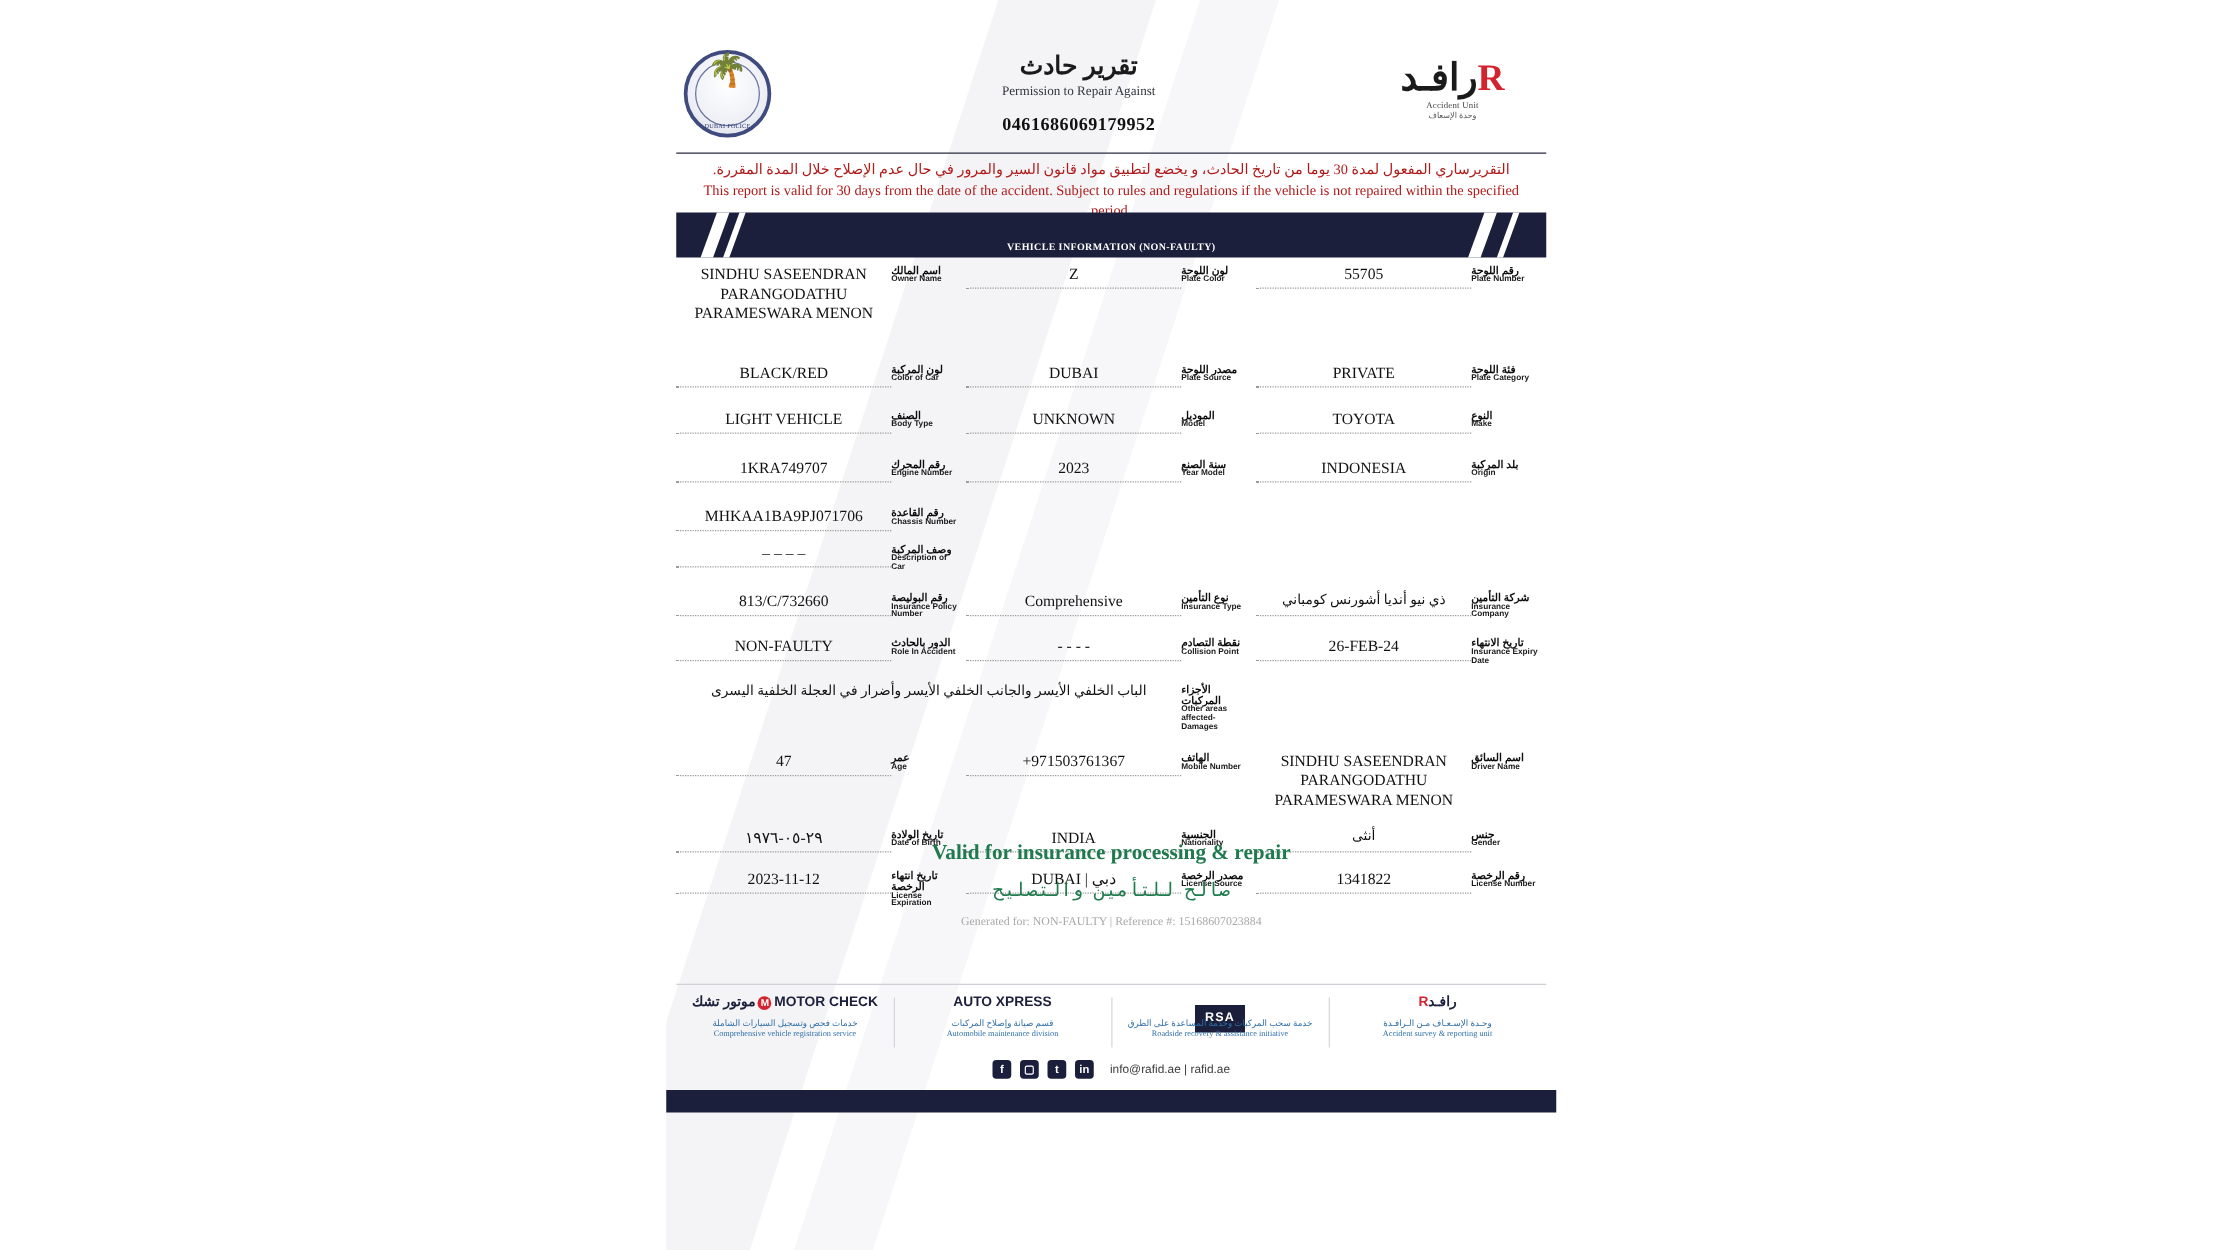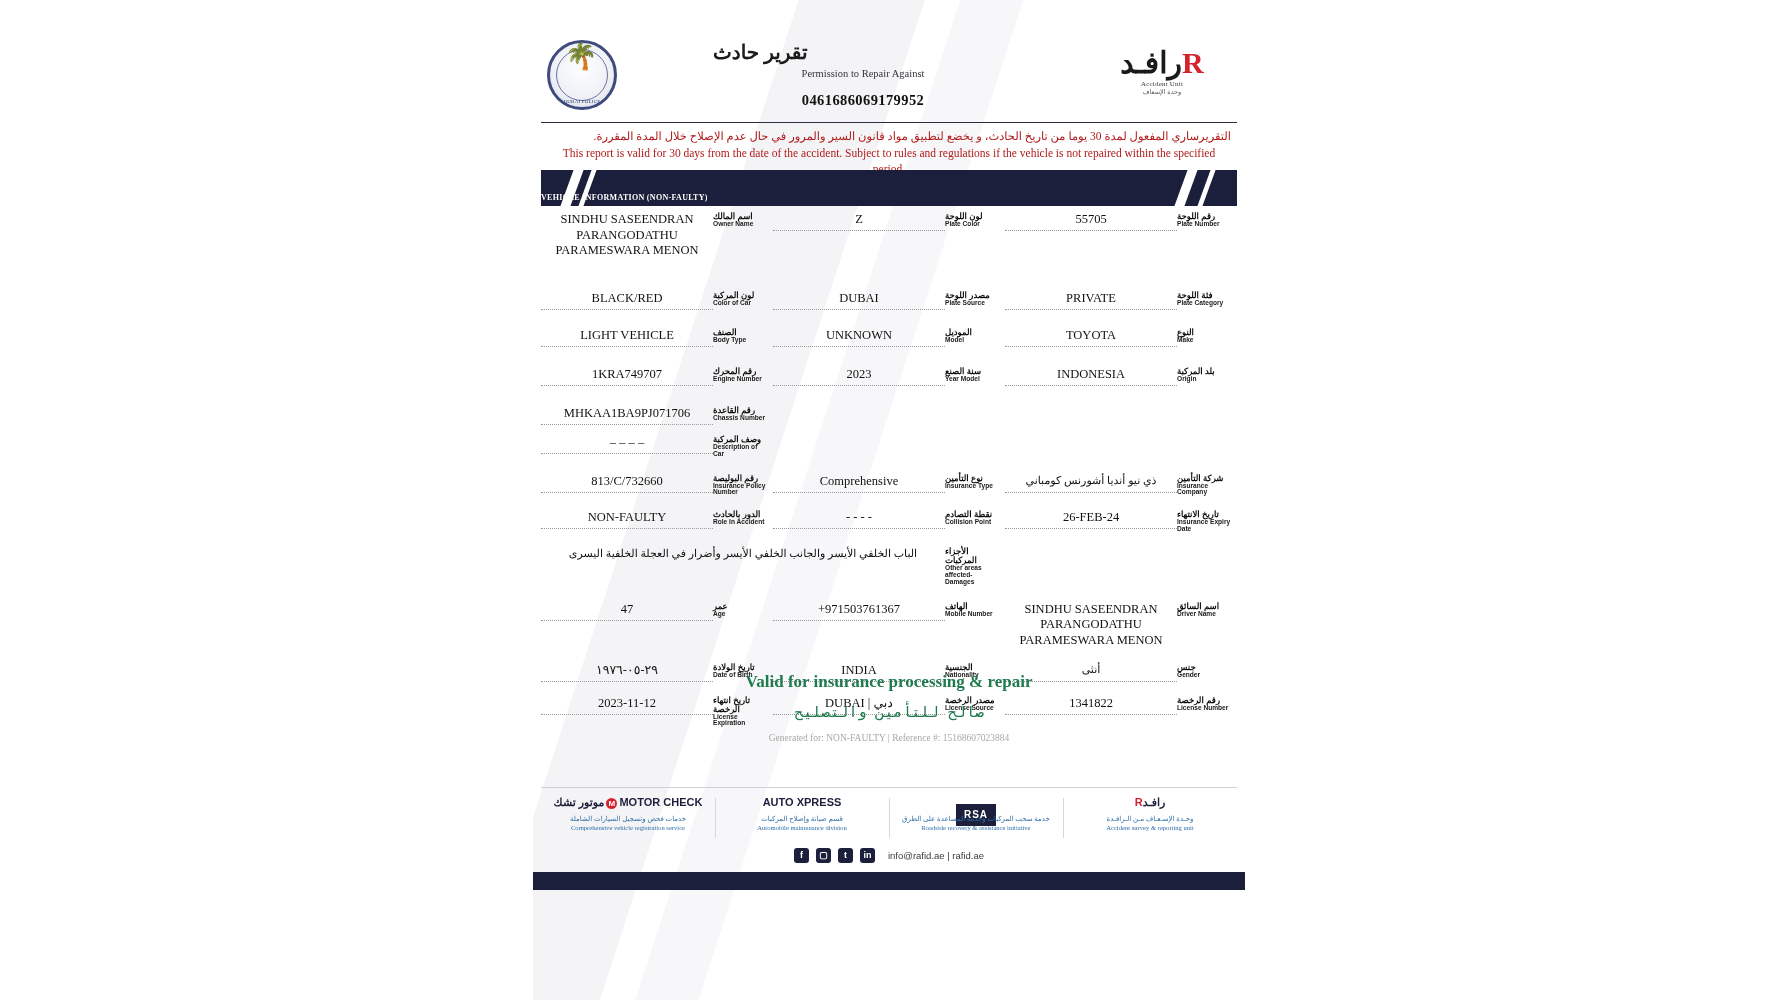--- a/index.html
+++ b/index.html
@@ -94,21 +94,21 @@
     width: 78px;
     text-align: center;
     font-size: 5px;
     color: #2e3a6b;
     letter-spacing: .2px;
   }
   .title-ar {
     position: absolute;
     left: 180px; top: 10px;
     width: 300px;
-    text-align: left;
+    text-align: center;
     font-size: 20px;
     font-weight: bold;
     color: #1b1b1b;
     direction: rtl;
   }
   .title-en {
     position: absolute;
     left: 180px; top: 38px;
     width: 300px;
     text-align: center;
@@ -165,21 +165,21 @@
   
   .notice {
     position: absolute;
     left: 14px; top: 128px;
     width: 684px;
     text-align: center;
     color: #b01a1a;
     font-size: 11.5px;
     line-height: 1.45;
   }
-  .notice .ar { direction: rtl; text-align: right; }
+  .notice .ar { direction: rtl; }
 
   
   .banner {
     position: absolute;
     left: 8px; top: 170px;
     width: 696px;
     height: 36px;
     background: #1b1f3b;
     overflow: hidden;
   }
@@ -199,21 +199,21 @@
     left: 0; top: 5px; width: 696px;
     text-align: center;
     color: #ffffff;
     font-size: 15px;
     font-weight: bold;
     direction: rtl;
   }
   .banner .bar-en {
     position: absolute;
     left: 0; top: 23px; width: 696px;
-    text-align: left;
+    text-align: center;
     color: #ffffff;
     font-size: 8px;
     font-weight: bold;
     letter-spacing: .3px;
   }
 
   
   .grid {
     position: absolute;
     left: 8px; top: 212px;

